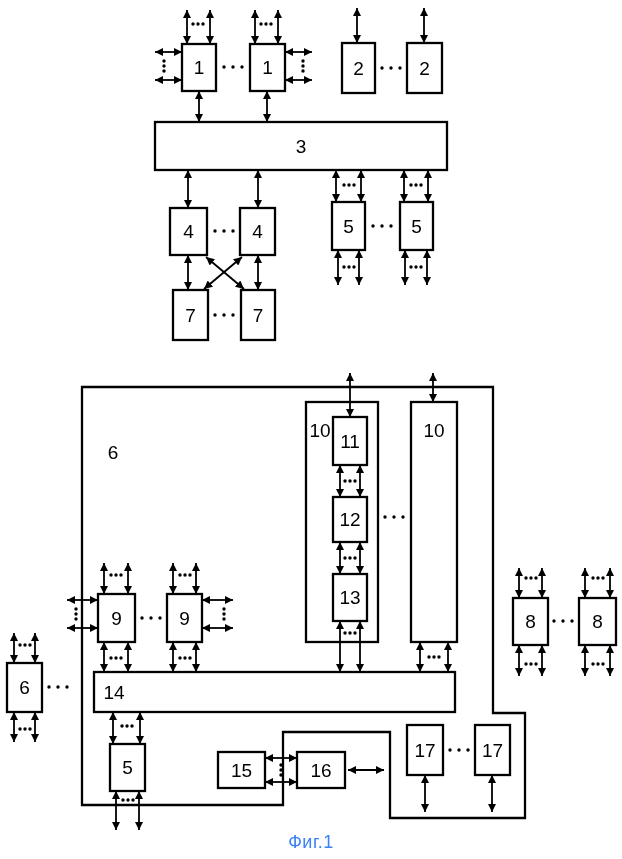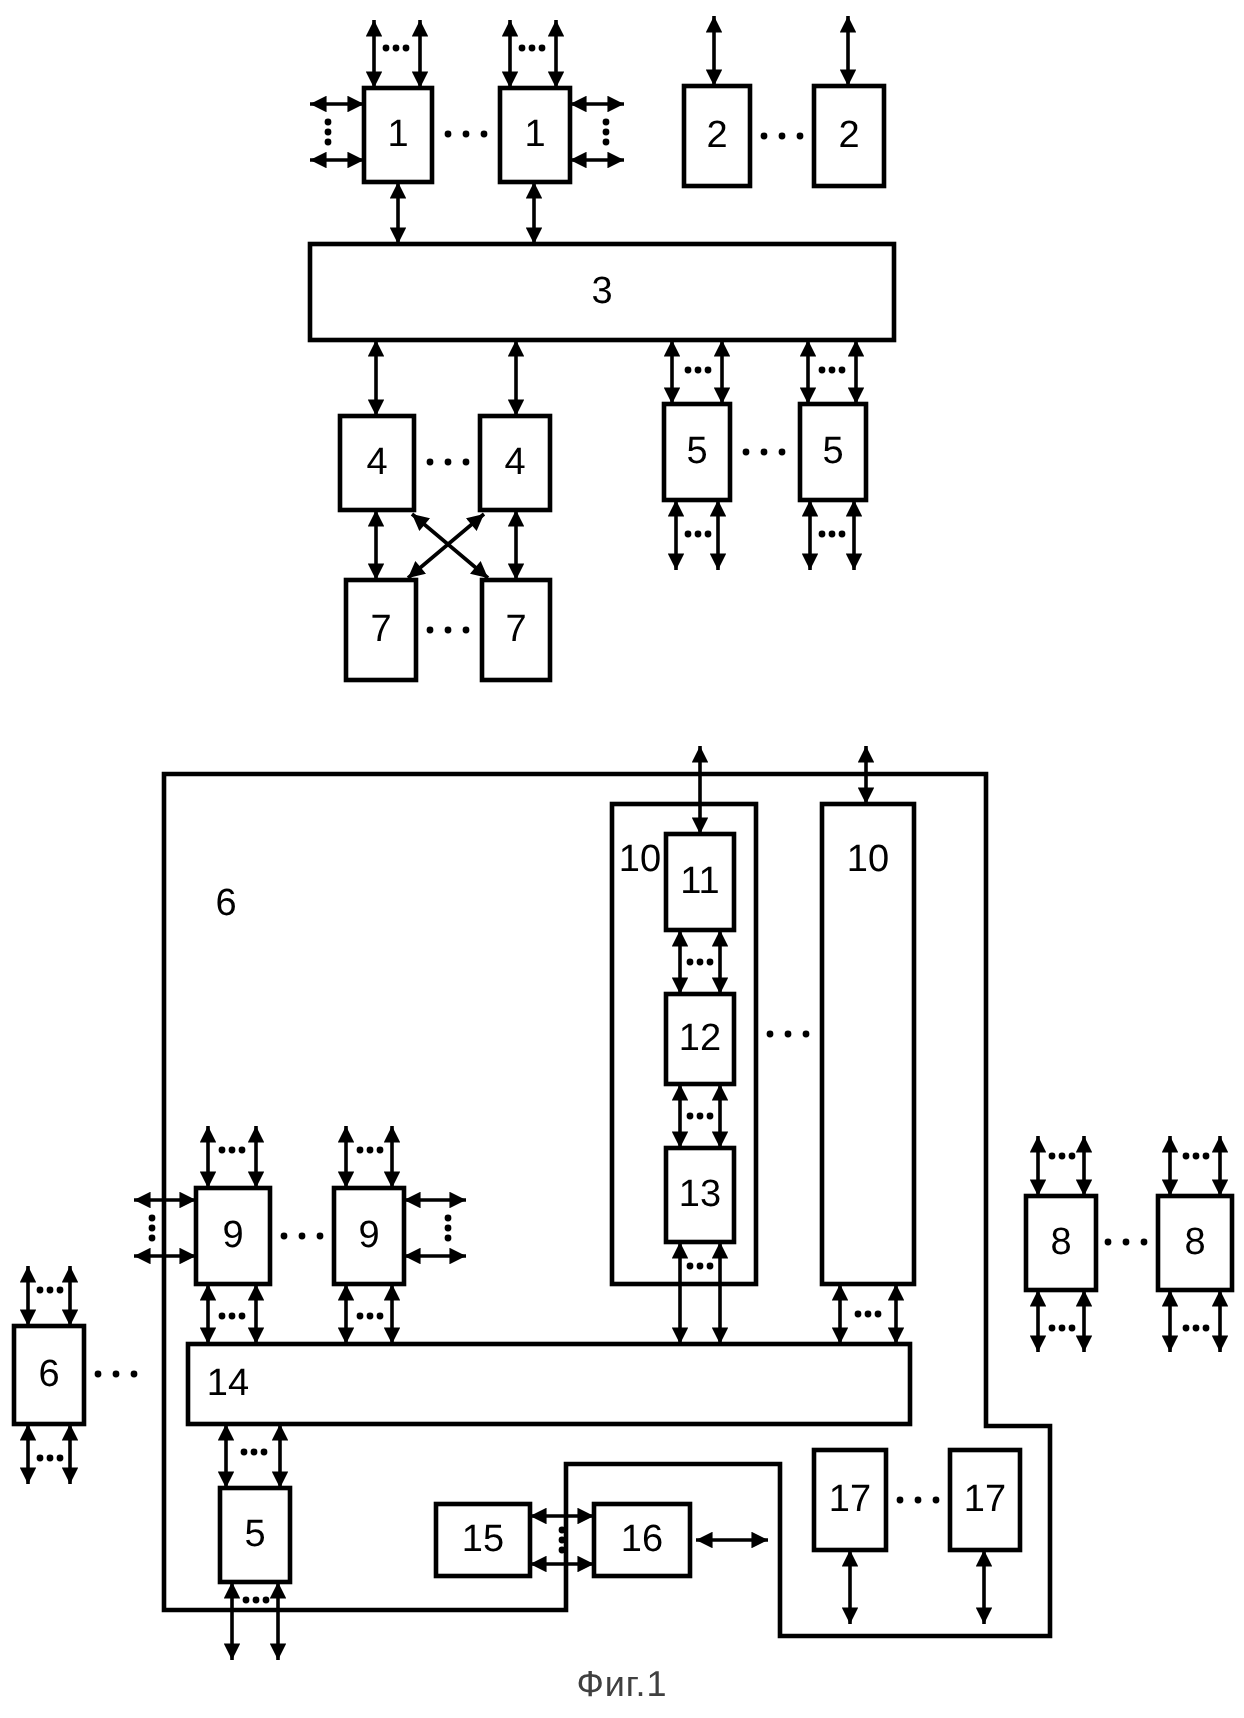--- a/index.html
+++ b/index.html
@@ -5,21 +5,21 @@
   html,body{margin:0;padding:0;background:#ffffff;}
   .stage{position:relative;width:622px;height:859px;background:#ffffff;overflow:hidden;
          font-family:"Liberation Sans",sans-serif;}
   svg{position:absolute;left:0;top:0;}
   .box{fill:#ffffff;stroke:#000000;stroke-width:2.3;}
   .lbl{font-family:"Liberation Sans","DejaVu Sans",sans-serif;font-size:19px;fill:#000000;
        text-anchor:middle;dominant-baseline:central;}
   .arrow{stroke:#000000;stroke-width:1.8;}
   .dot{fill:#000000;}
   .caption{position:absolute;left:0;top:832px;width:622px;text-align:center;
-           font-size:18px;color:#404040;letter-spacing:0.5px;}
+           font-size:18px;color:#3b82f6;letter-spacing:0.5px;}
 </style>
 </head>
 <body>
 
 <div class="stage">
   <svg id="diagram" width="622" height="859" viewBox="0 0 622 859">
     <defs>
       <marker id="ah" viewBox="0 0 6 6" refX="6" refY="3" markerWidth="4.8" markerHeight="4.6" orient="auto-start-reverse" markerUnits="strokeWidth">
         <path d="M0,0 L6,3 L0,6 Z" fill="#000000"></path>
       </marker>

